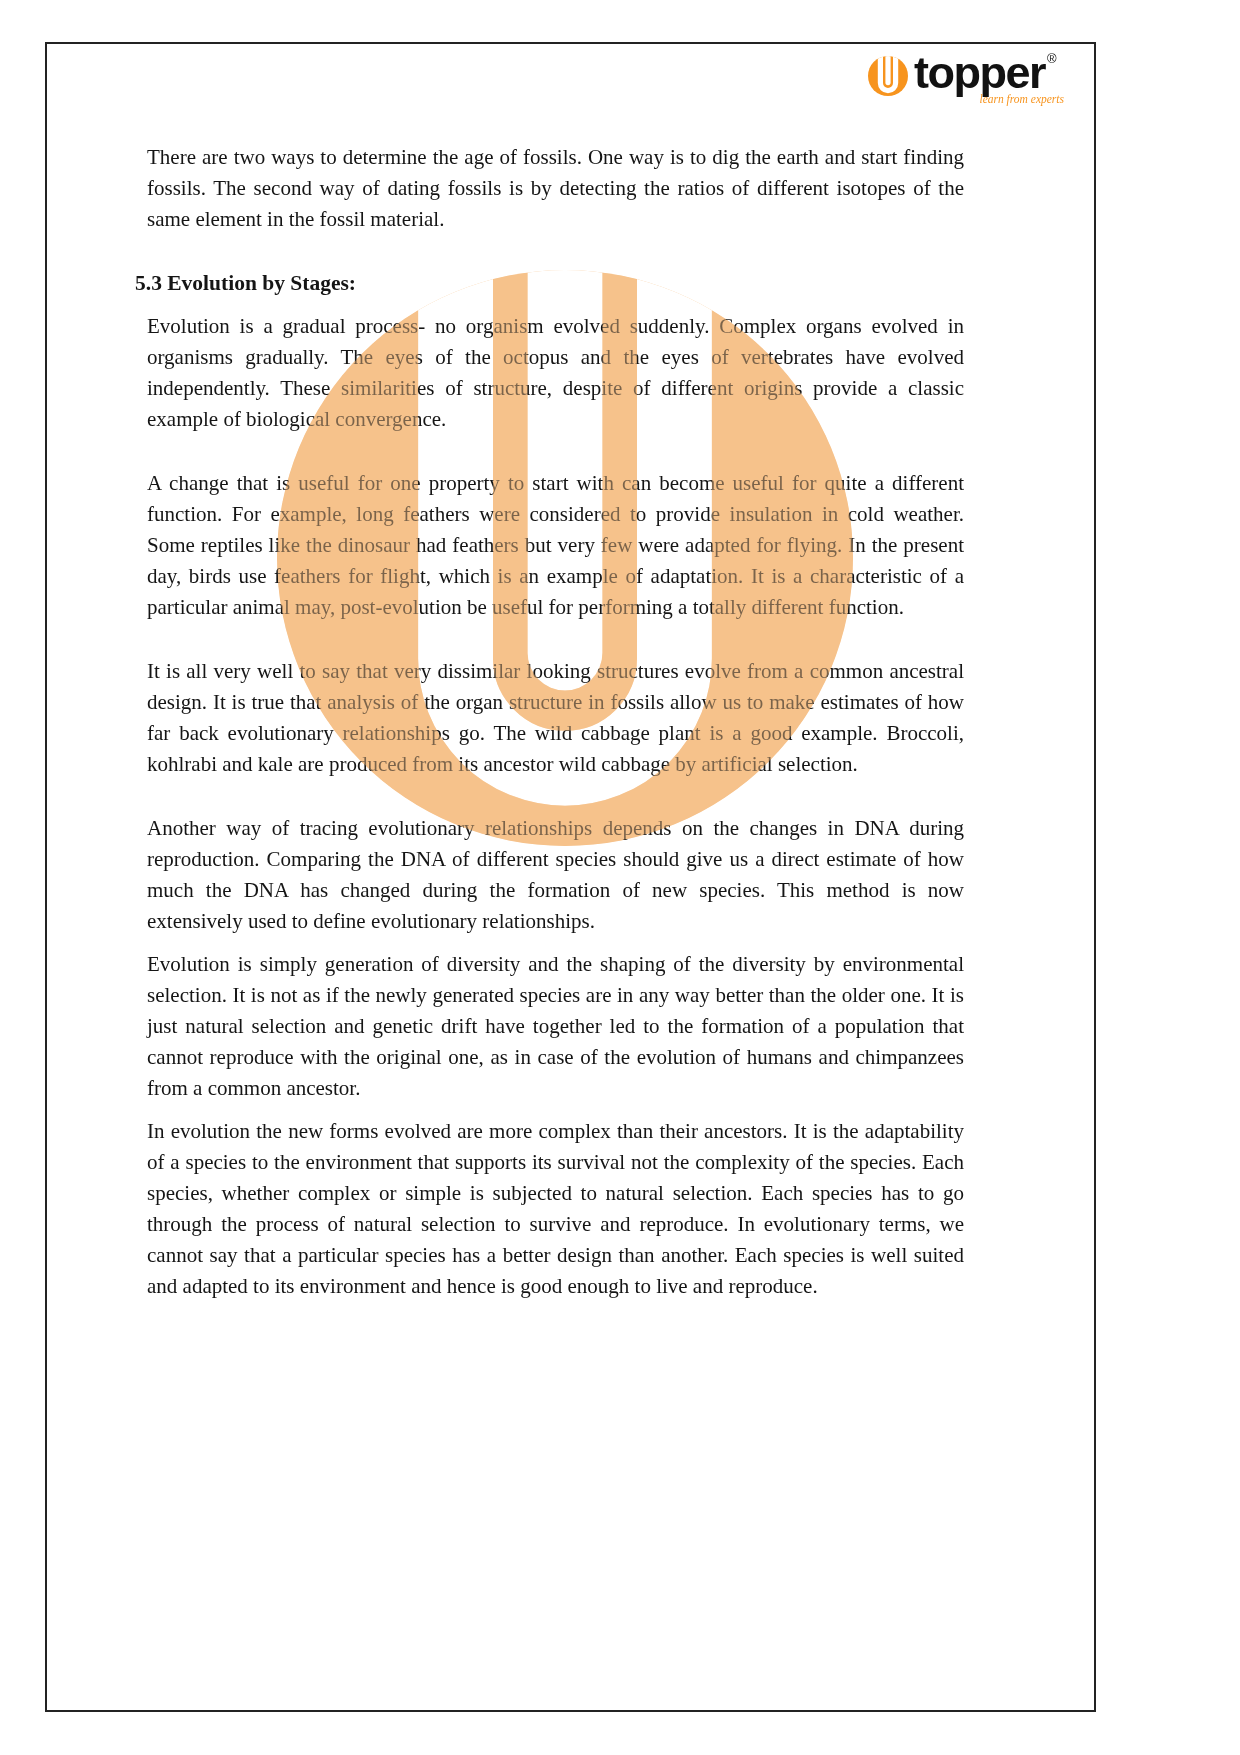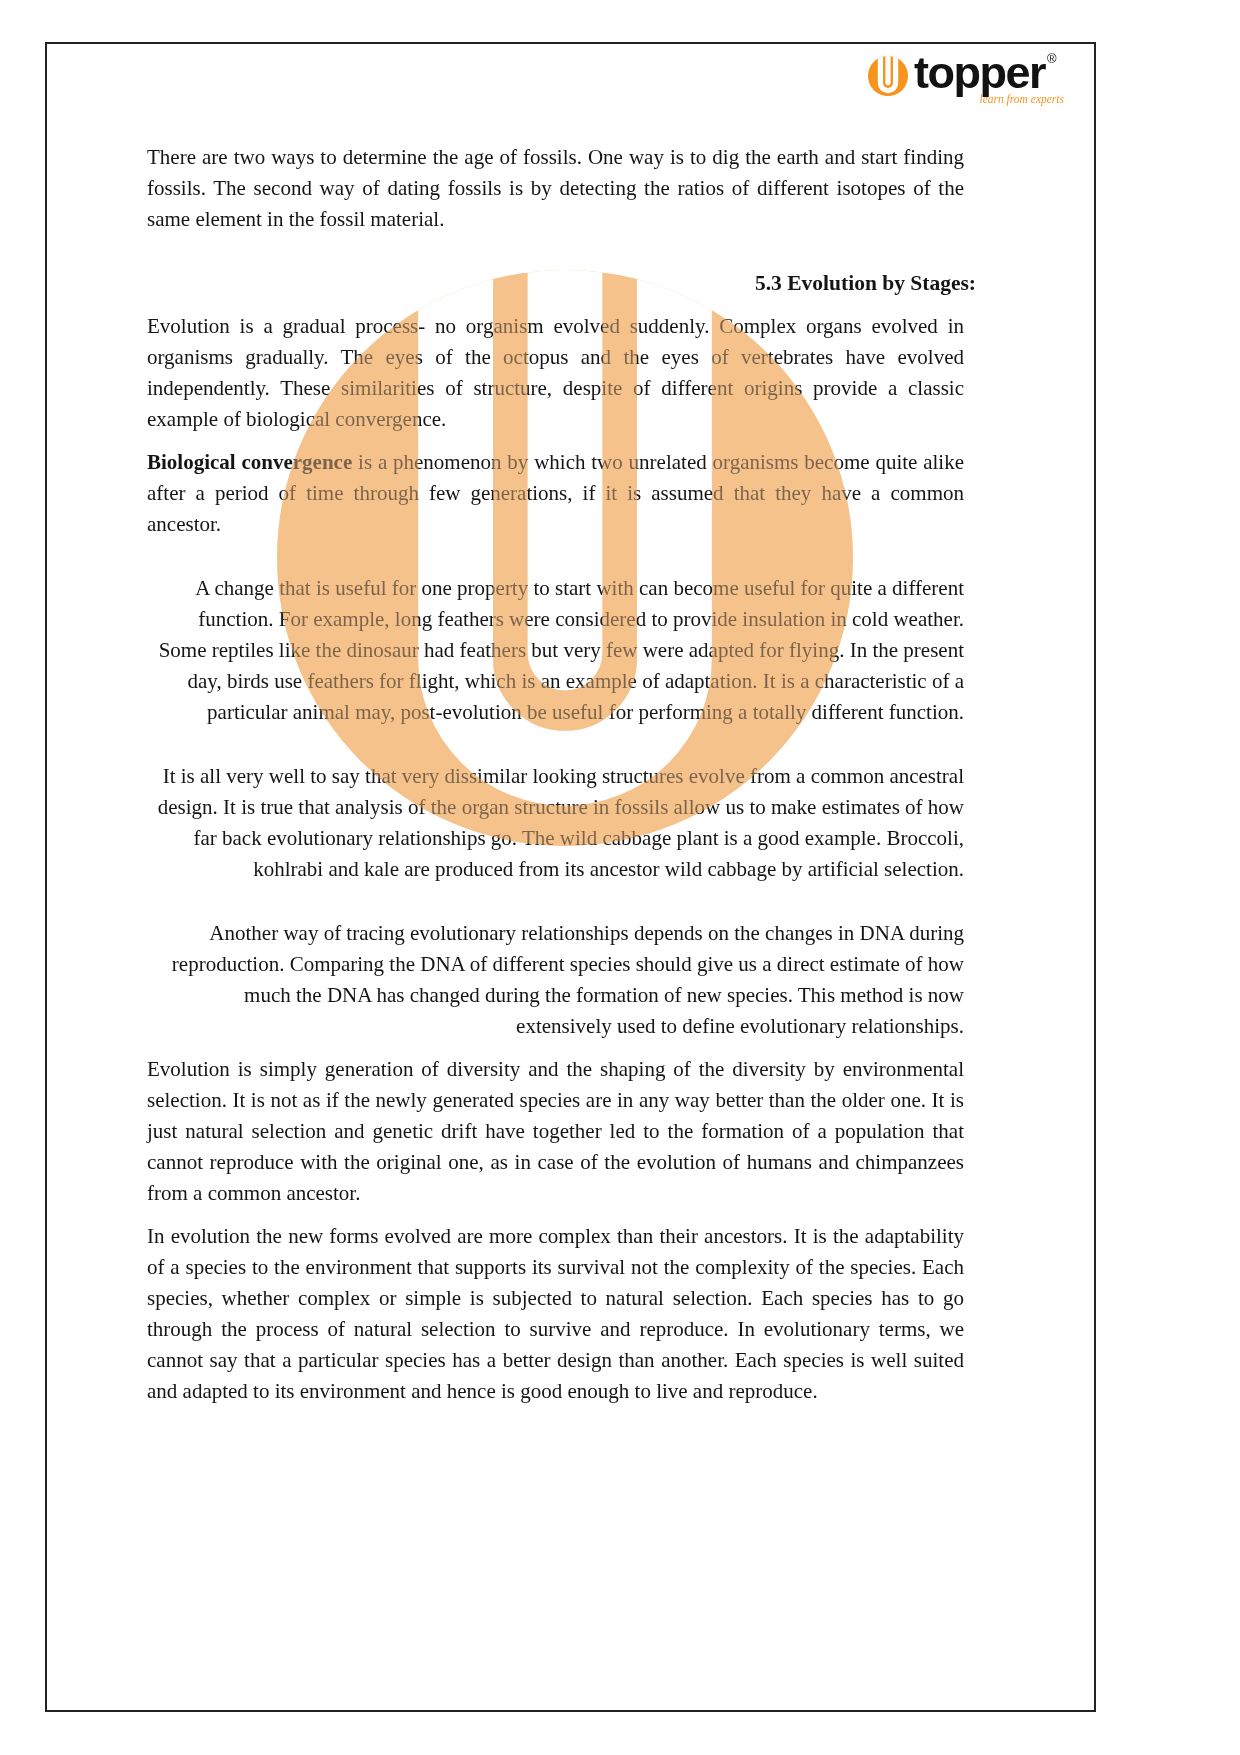--- a/index.html
+++ b/index.html
@@ -32,21 +32,21 @@
   .content {
     position: absolute;
     z-index: 2;
     left: 135px; top: 130px;
     width: 841px;
     font-size: 21px;
     line-height: 31px;
     text-align: justify;
   }
   .content p { margin: 12px; }
-  .content .gap { margin-top: 33px; text-align: right; }
+  .content .gap { margin-top: 33px; }
   .content h2 {
     font-size: 21.5px;
     line-height: 31px;
     font-weight: 700;
     margin: 0;
     text-align: left;
   }
   .content h2.gap { margin-top: 33px; }
   .bold-lead { font-weight: 700; }
   
@@ -107,21 +107,20 @@
 
   <div class="border-box"></div>
 
   <div class="content">
     <p>There are two ways to determine the age of fossils. One way is to dig the earth and start finding fossils. The second way of dating fossils is by detecting the ratios of different isotopes of the same element in the fossil material.</p>
 
     <h2 class="gap">5.3 Evolution by Stages:</h2>
 
     <p>Evolution is a gradual process- no organism evolved suddenly. Complex organs evolved in organisms gradually. The eyes of the octopus and the eyes of vertebrates have evolved independently. These similarities of structure, despite of different origins provide a classic example of biological convergence.</p>
 
-    <p><span class="bold-lead">Biological convergence</span><span> is a phenomenon by which two unrelated organisms become quite alike after a period of time through few generations, if it is assumed that they have a common ancestor.</span></p>
 
     <p class="gap">A change that is useful for one property to start with can become useful for quite a different function. For example, long feathers were considered to provide insulation in cold weather. Some reptiles like the dinosaur had feathers but very few were adapted for flying. In the present day, birds use feathers for flight, which is an example of adaptation. It is a characteristic of a particular animal may, post-evolution be useful for performing a totally different function.</p>
 
     <p class="gap">It is all very well to say that very dissimilar looking structures evolve from a common ancestral design. It is true that analysis of the organ structure in fossils allow us to make estimates of how far back evolutionary relationships go. The wild cabbage plant is a good example. Broccoli, kohlrabi and kale are produced from its ancestor wild cabbage by artificial selection.</p>
 
     <p class="gap">Another way of tracing evolutionary relationships depends on the changes in DNA during reproduction. Comparing the DNA of different species should give us a direct estimate of how much the DNA has changed during the formation of new species. This method is now extensively used to define evolutionary relationships.</p>
 
 
     <p>Evolution is simply generation of diversity and the shaping of the diversity by environmental selection. It is not as if the newly generated species are in any way better than the older one. It is just natural selection and genetic drift have together led to the formation of a population that cannot reproduce with the original one, as in case of the evolution of humans and chimpanzees from a common ancestor.</p>
 

